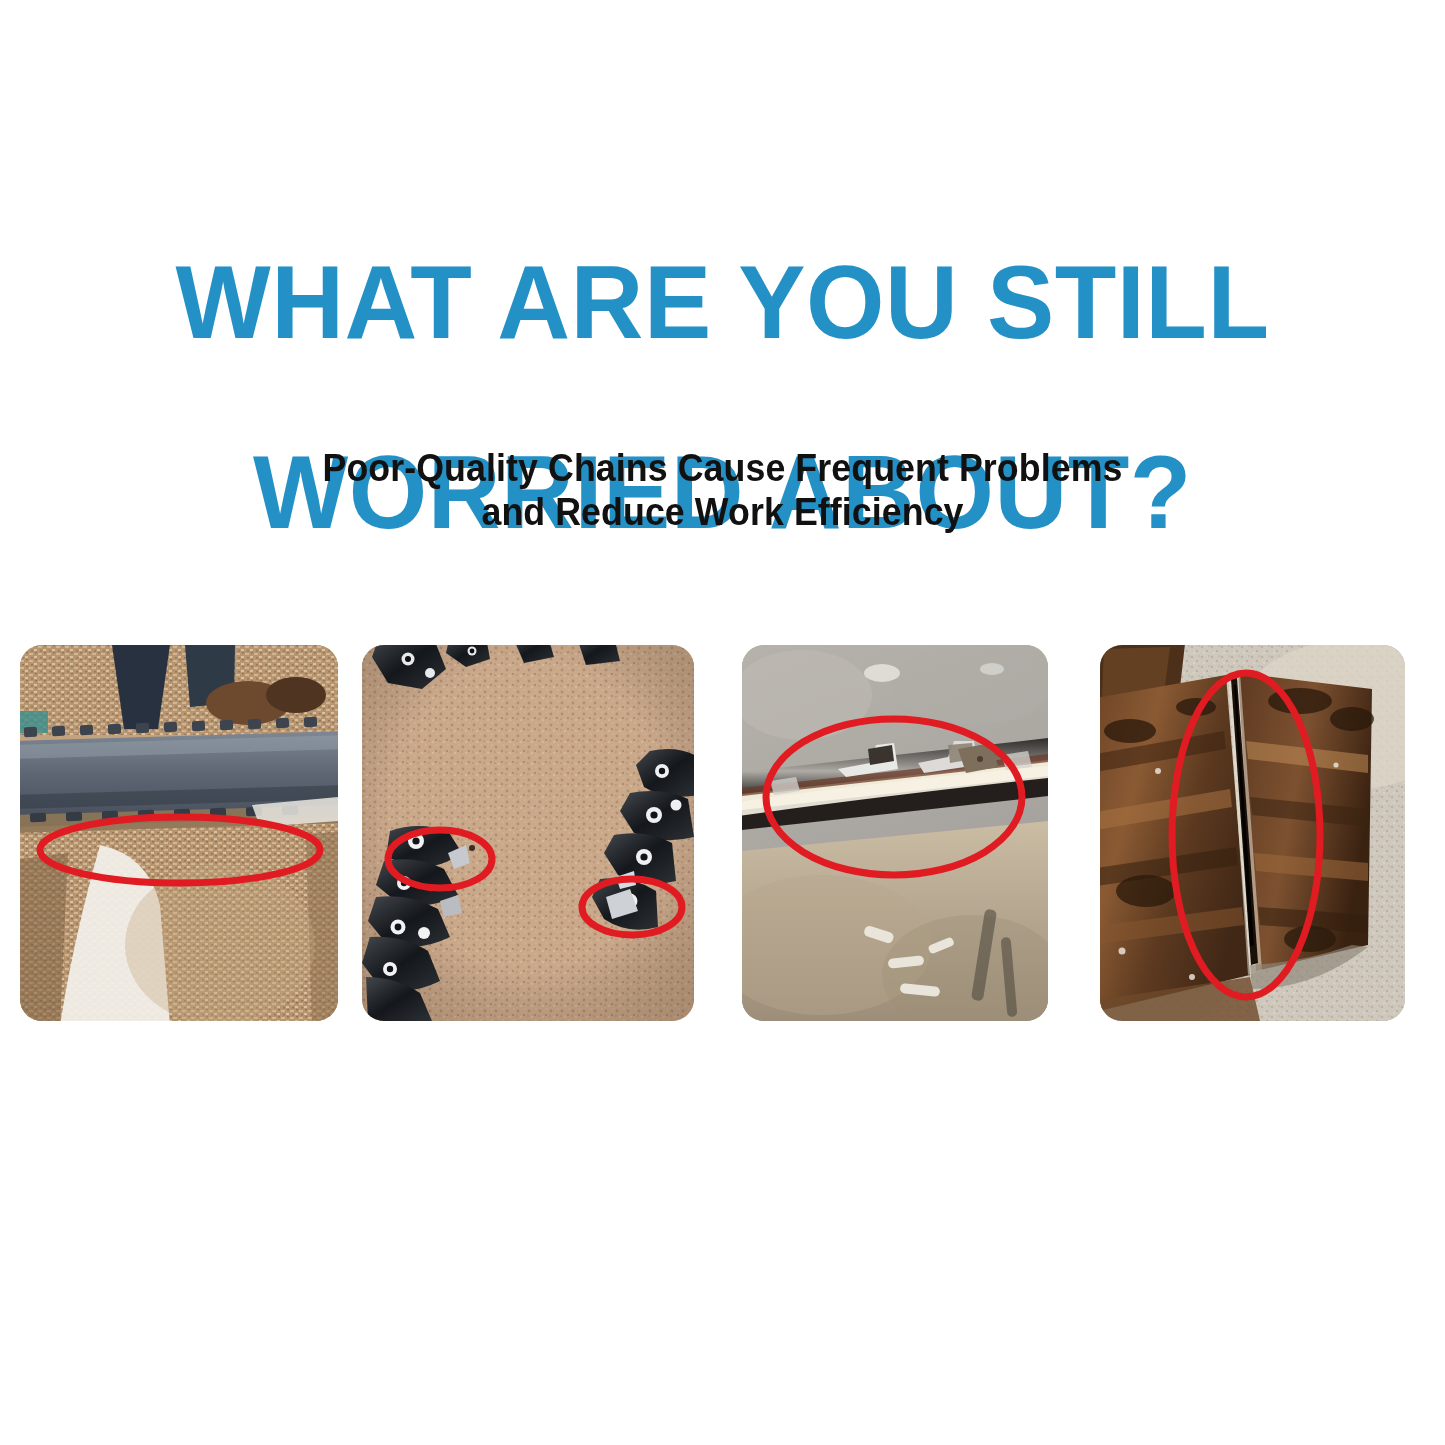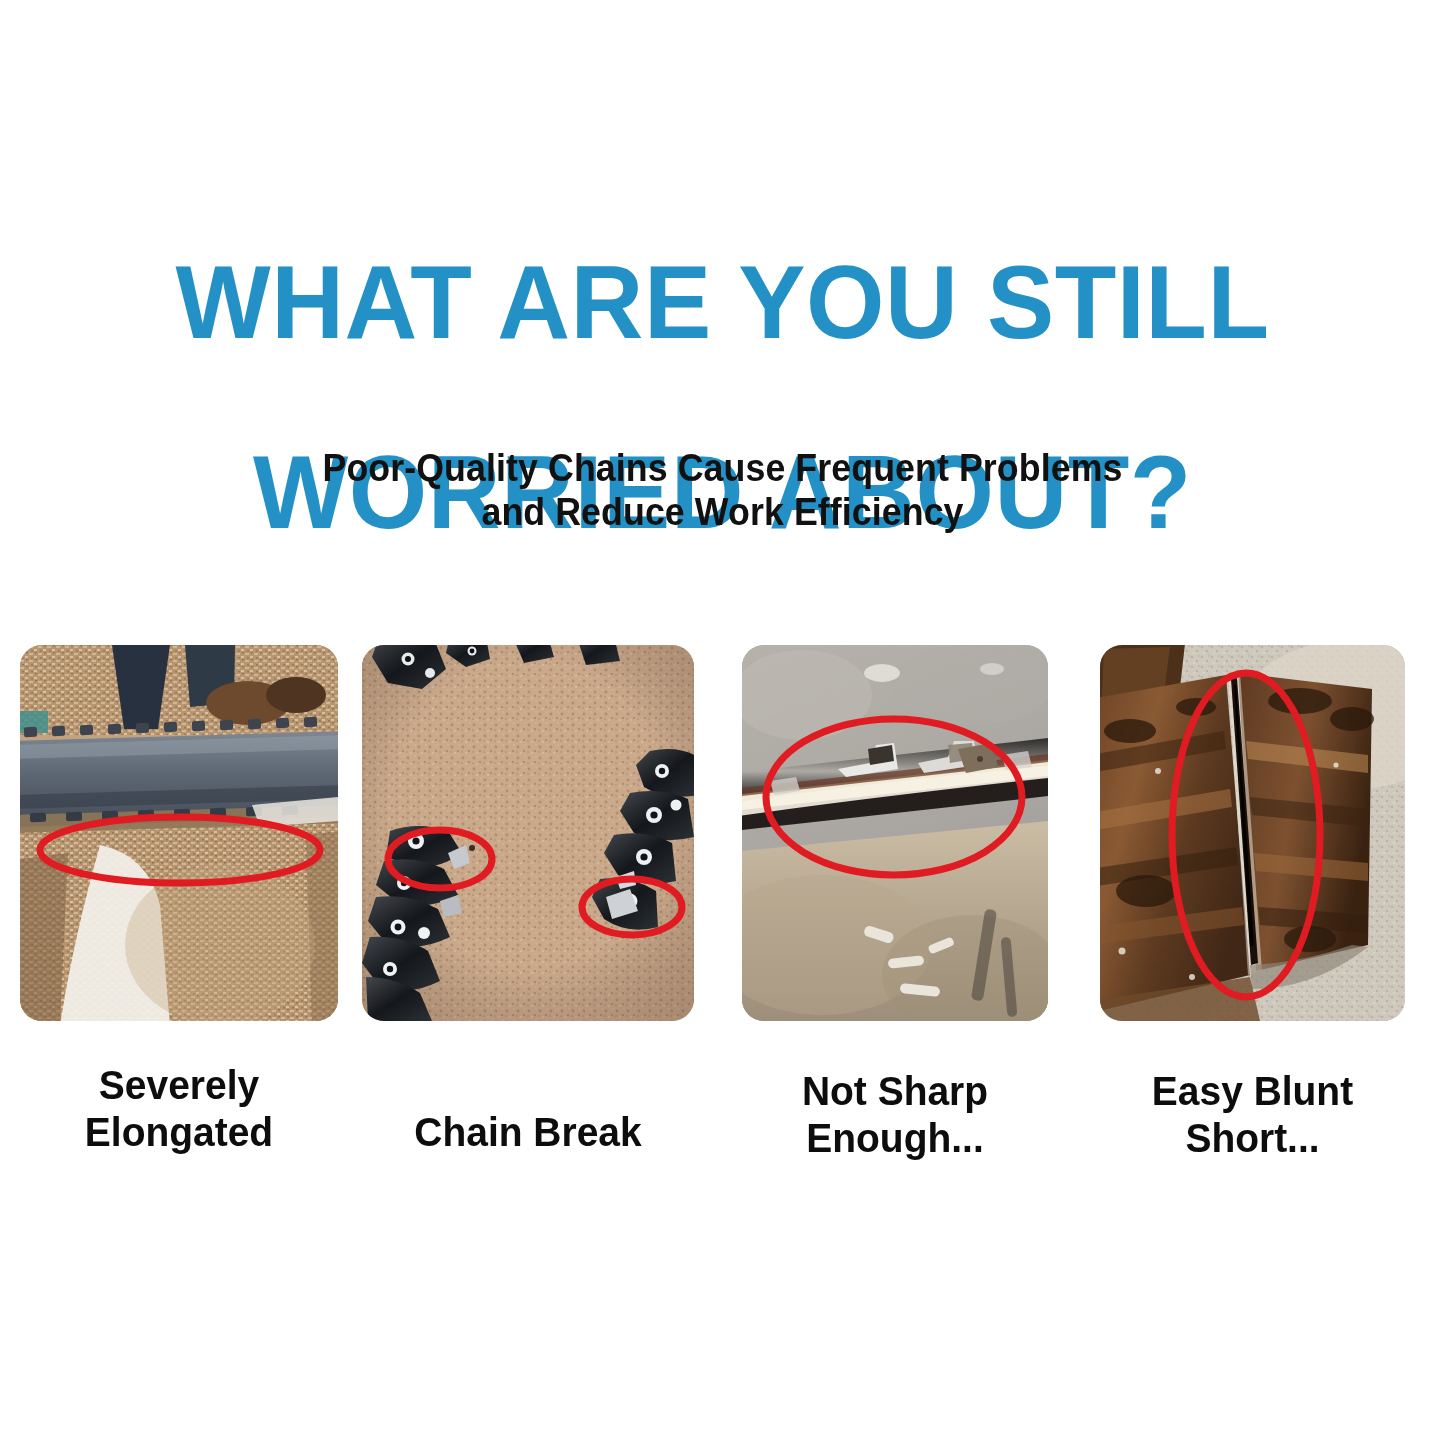--- a/index.html
+++ b/index.html
@@ -424,36 +424,14 @@
 
         <path d="M150 320 Q200 318 252 300 L268 302 Q214 344 152 344 Z" fill="#8d8577" opacity="0.65"></path>
         <path d="M-10 356 L150 332 L160 376 L-10 376 Z" fill="#6e4a2b" opacity="0.8"></path>
 
         <ellipse cx="146" cy="190" rx="74" ry="162" fill="none" stroke="#e01b22" stroke-width="7"></ellipse>
       </svg>
     </div>
 
   </div>
 
-  <div class="caption-row">
-
-    <div class="caption caption-1">
-      <span class="caption-line">Severely</span>
-      <span class="caption-line">Elongated</span>
-    </div>
-
-    <div class="caption caption-2">
-      <span class="caption-line">Chain Break</span>
-    </div>
-
-    <div class="caption caption-3">
-      <span class="caption-line">Not Sharp</span>
-      <span class="caption-line">Enough...</span>
-    </div>
-
-    <div class="caption caption-4">
-      <span class="caption-line">Easy Blunt</span>
-      <span class="caption-line">Short...</span>
-    </div>
-
-  </div>
 
 </div>
 
 </body></html>

